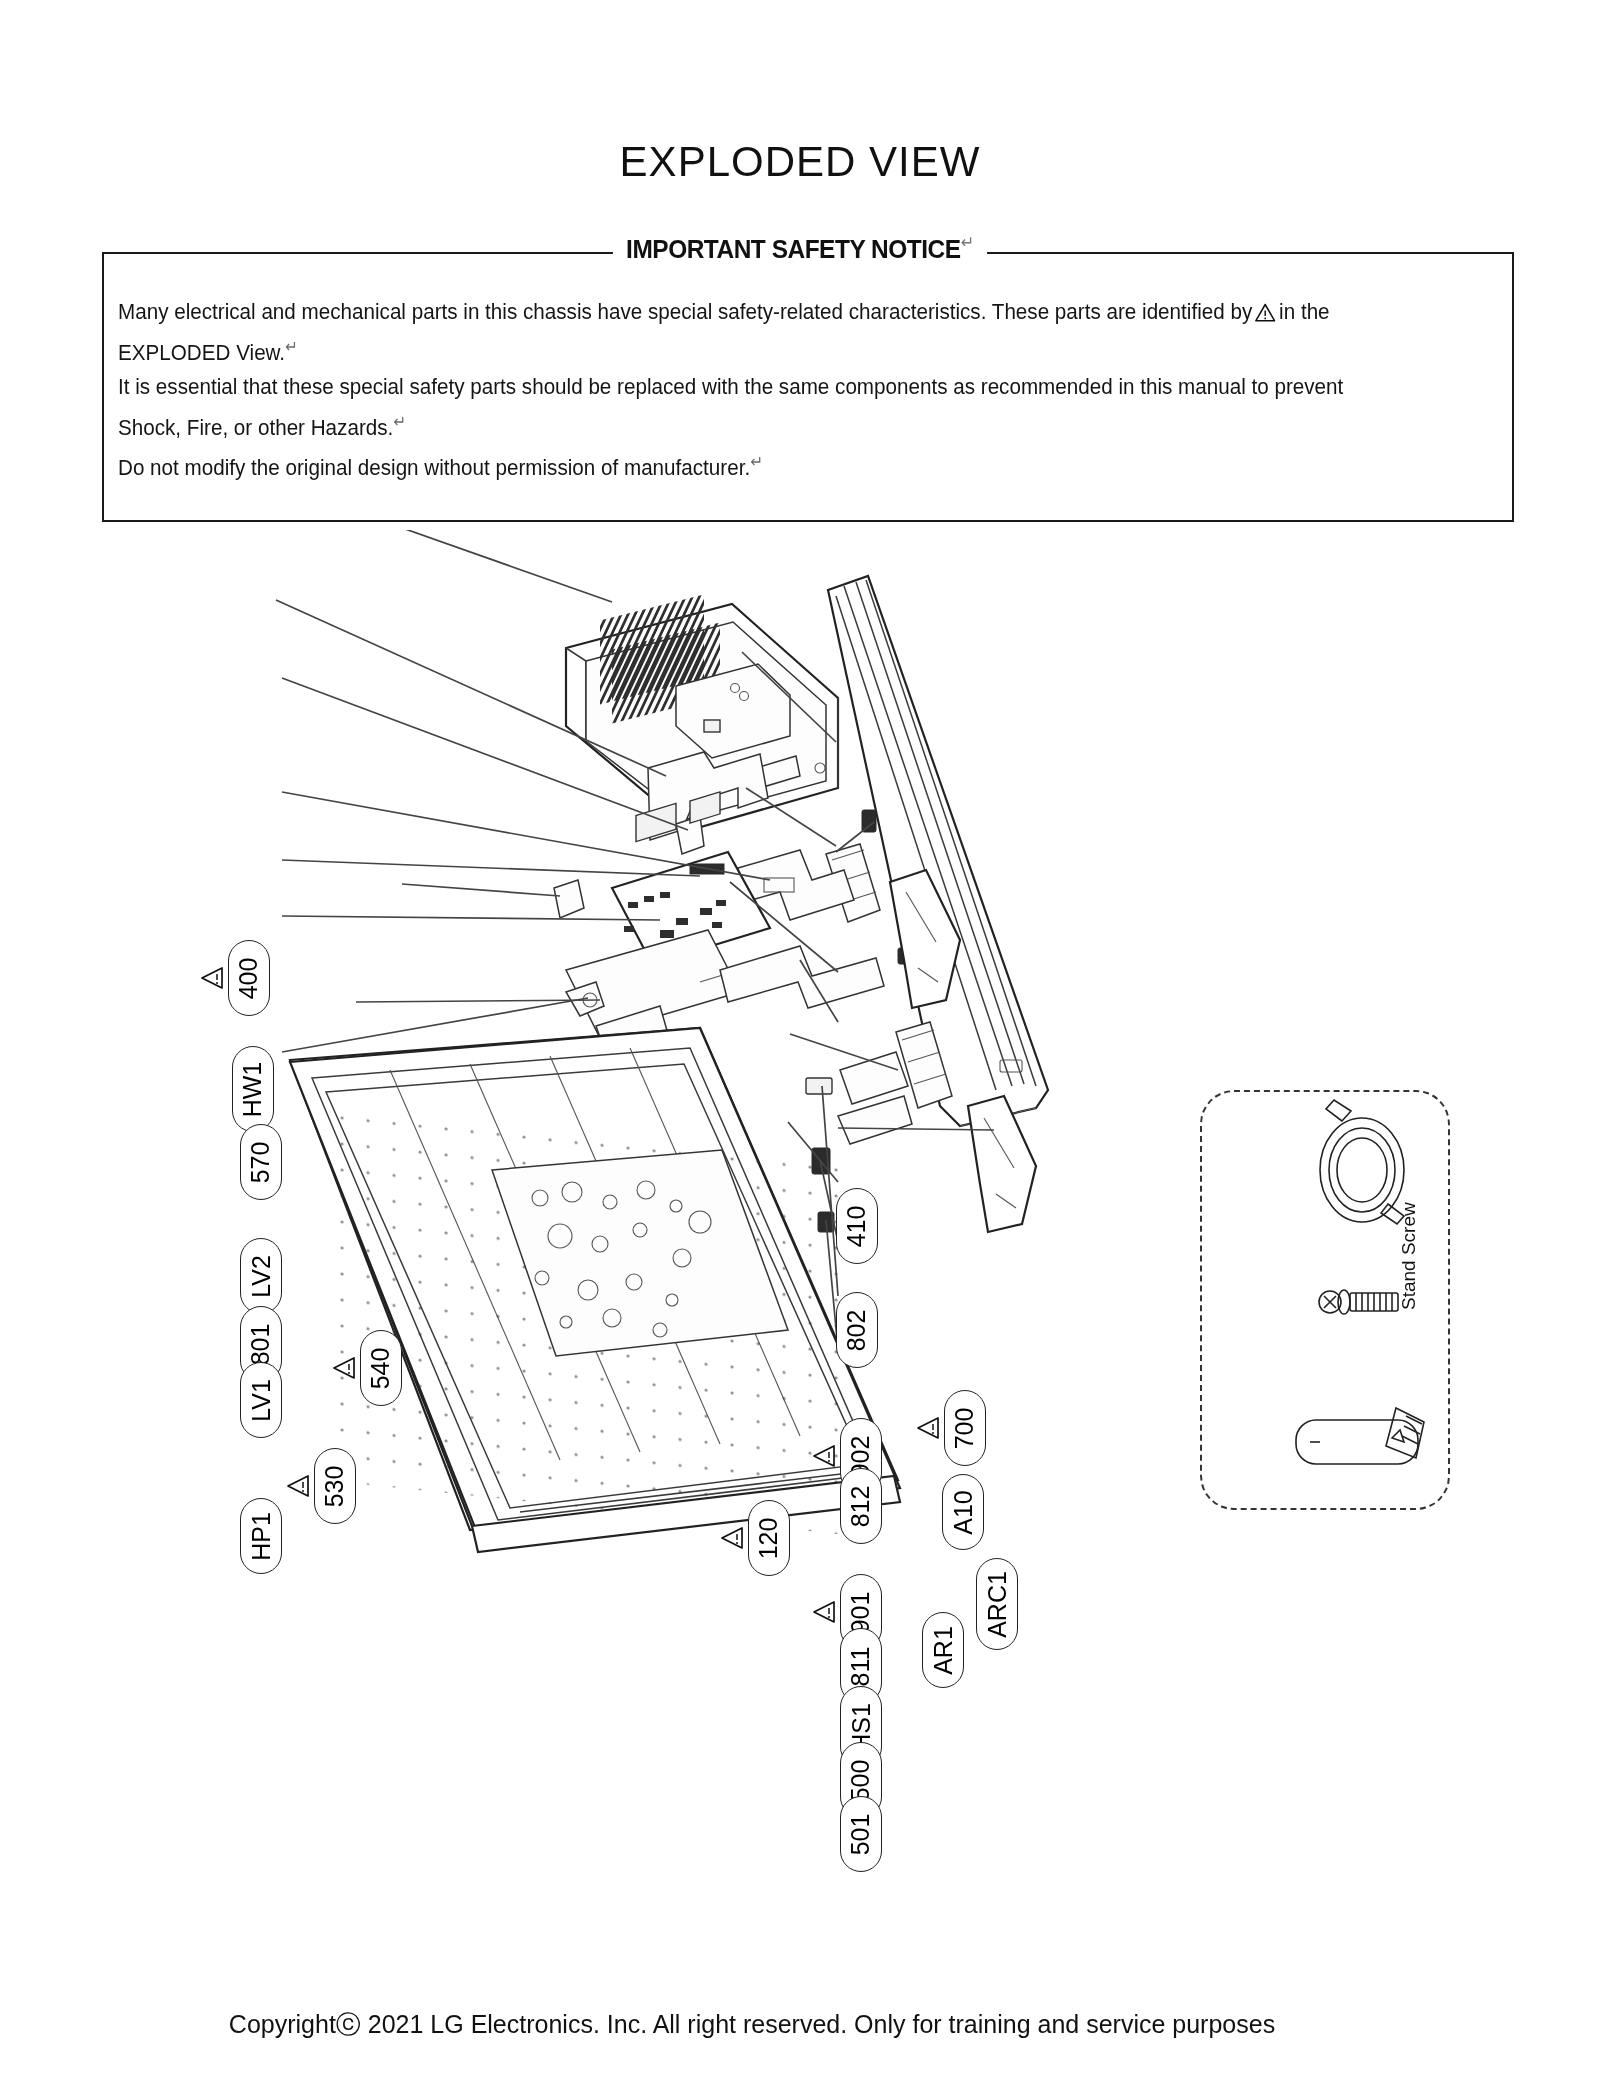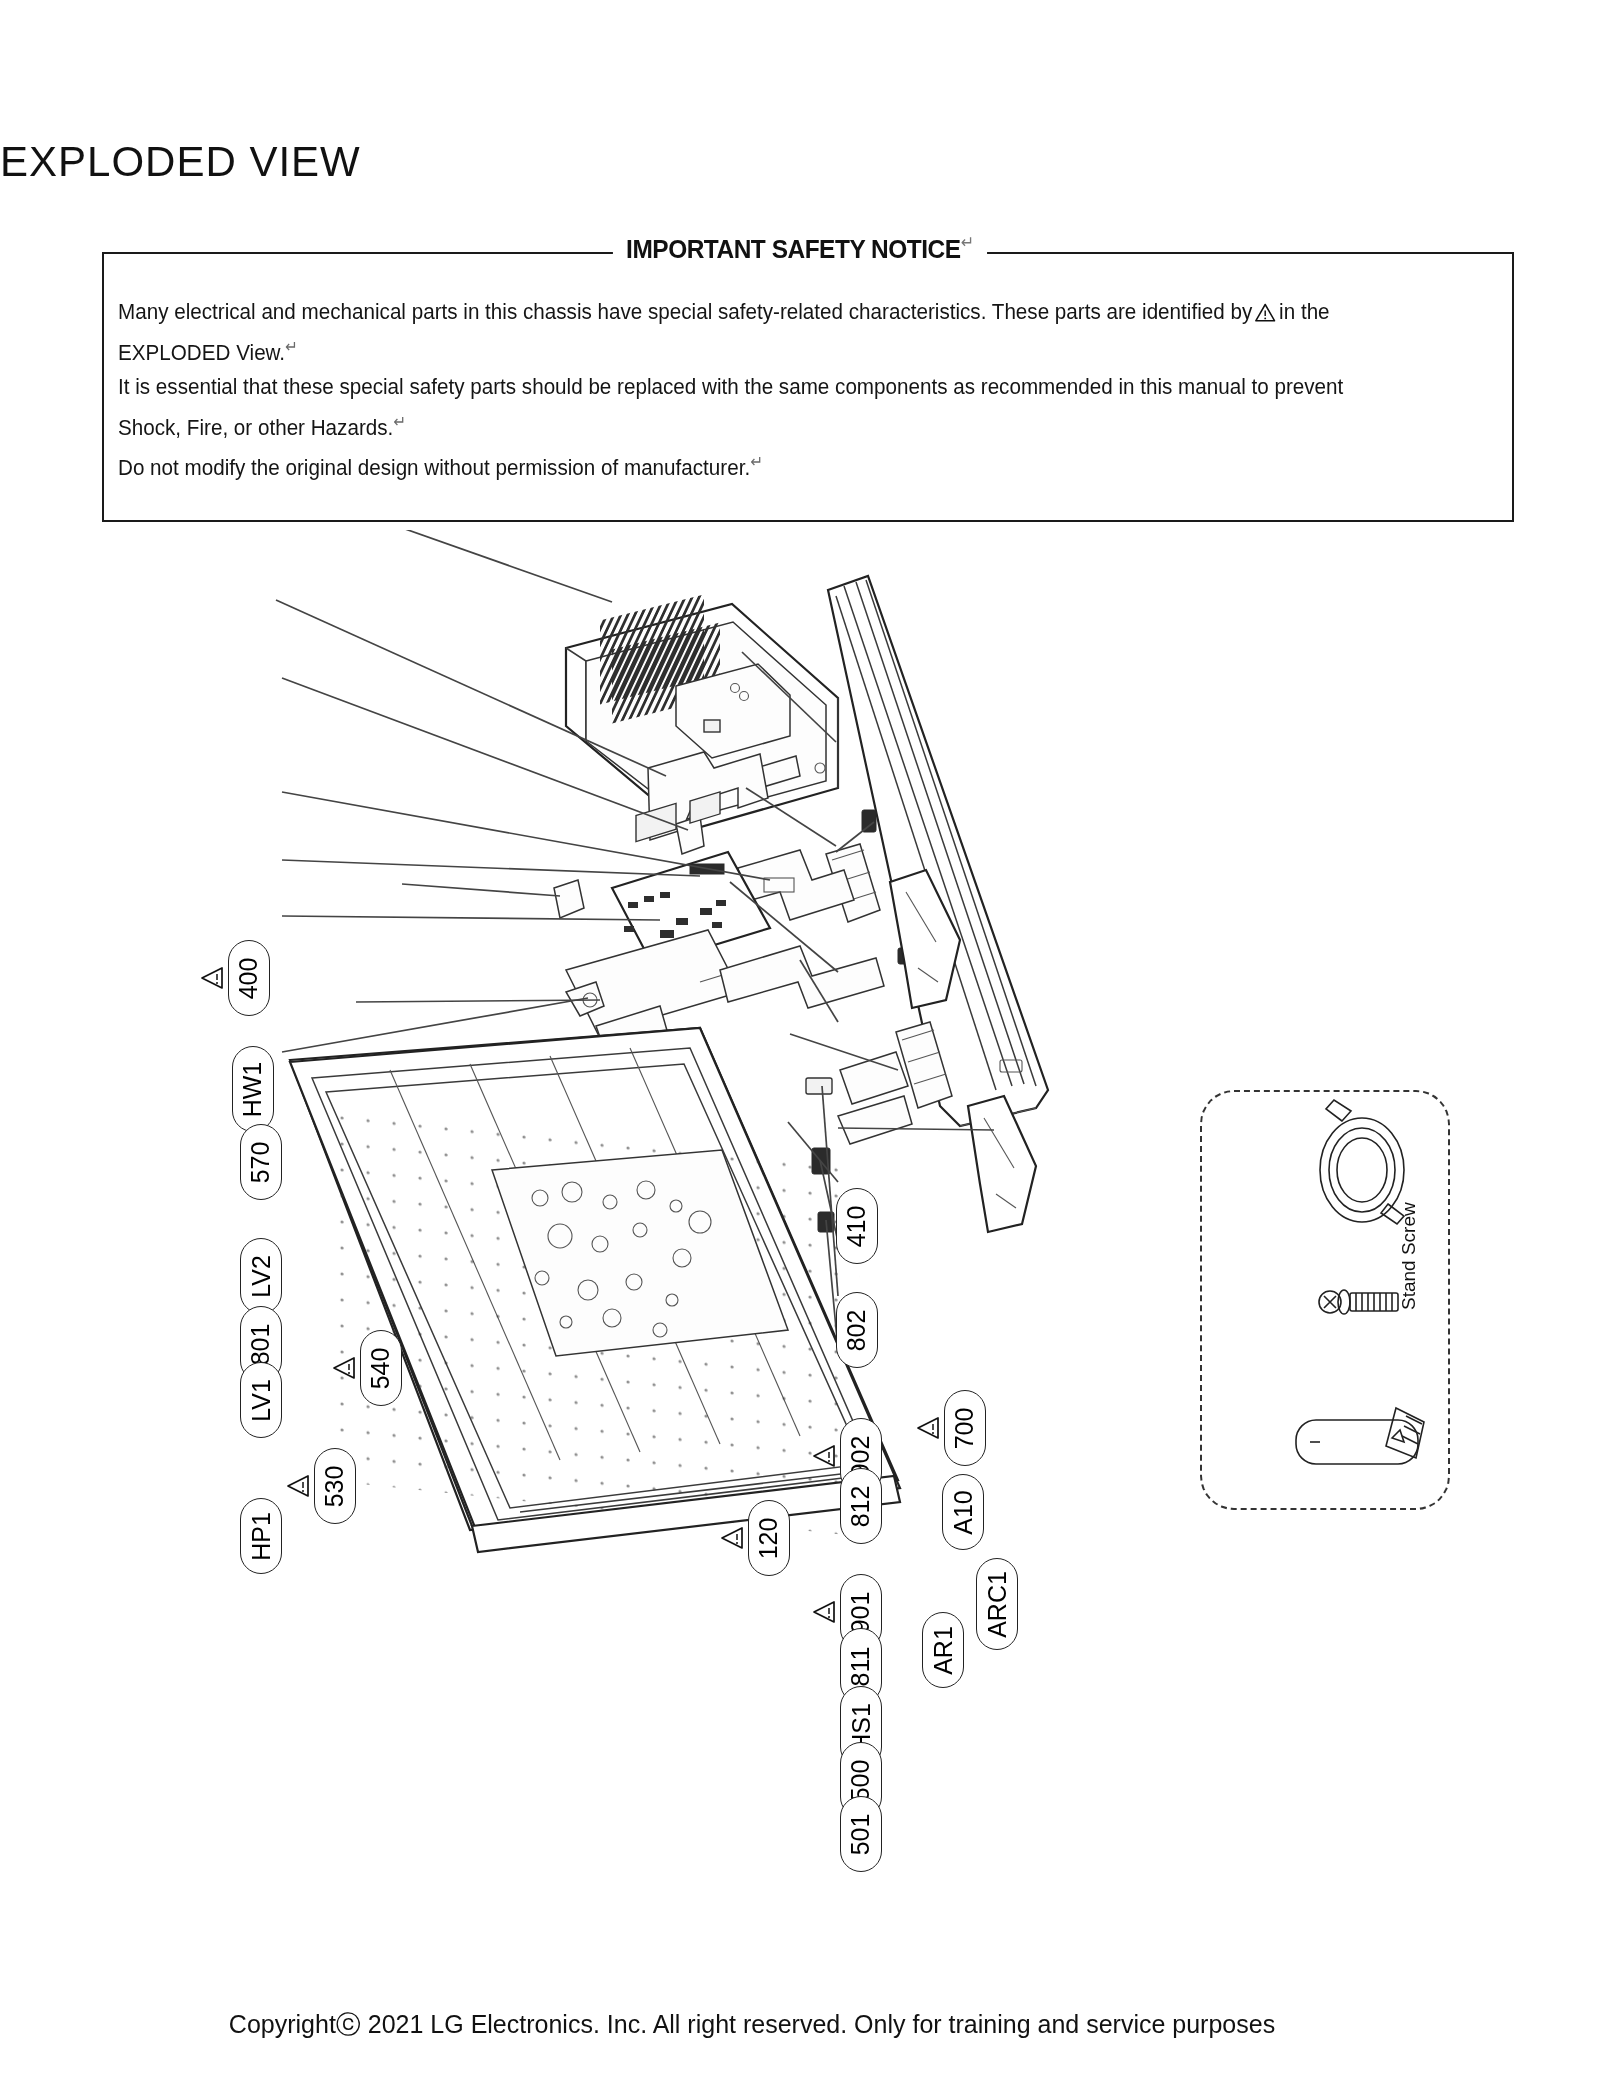--- a/index.html
+++ b/index.html
@@ -9,21 +9,21 @@
     background:#ffffff;
     font-family:"Liberation Sans", sans-serif;
     color:#111;
     position:relative;
     overflow:hidden;
   }
 
   
   #page-title {
     position:absolute; left:0; top:138px; width:1600px;
-    text-align:left;
+    text-align:center;
     font-size:42px; font-weight:400; letter-spacing:1px;
     color:#111;
   }
 
   
   #safety-box {
     position:absolute; left:102px; top:252px;
     width:1412px; height:270px;
     border:2px solid #1a1a1a;
   }

